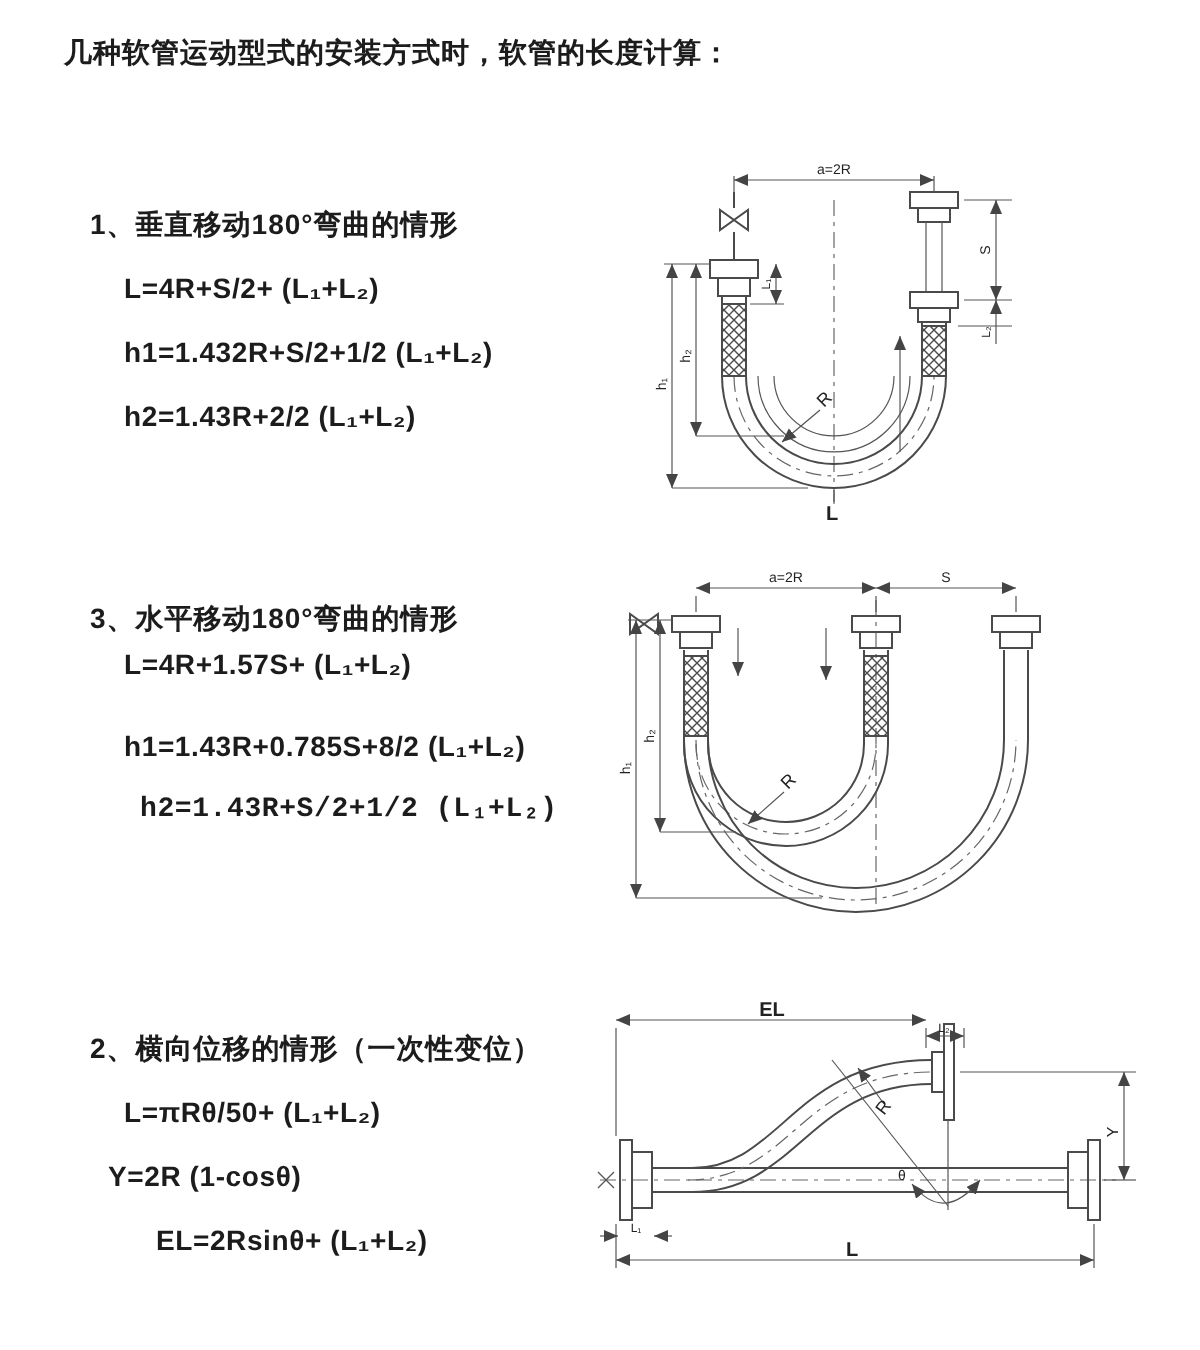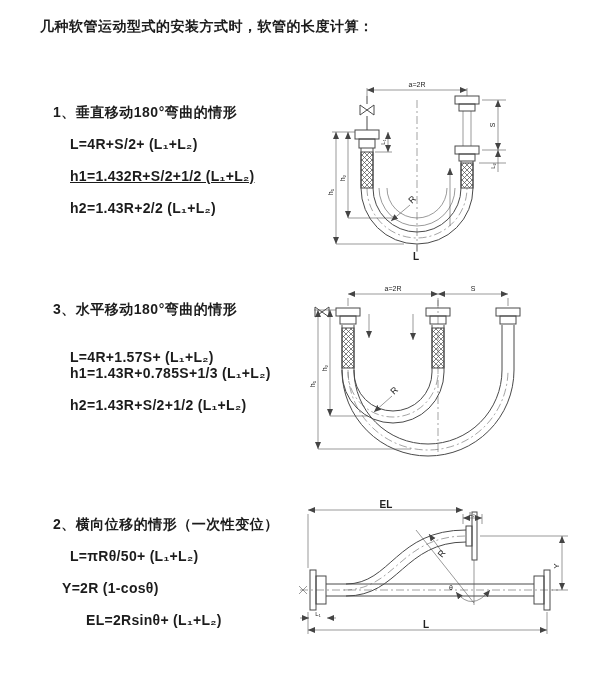--- a/index.html
+++ b/index.html
@@ -1,21 +1,21 @@
 <!DOCTYPE html>
 <html><head>
 <meta charset="utf-8">
 <style>
   html,body{margin:0;padding:0;}
   body{
     width:600px;height:675px;position:relative;background:#ffffff;
     font-family:"Liberation Sans","DejaVu Sans",sans-serif;color:#1c1c1c;
     overflow:hidden;
   }
-  .abs{position:absolute;margin-left:8px;}
+  .abs{position:absolute;}
   .doc-title{left:32px;top:18px;font-size:14px;font-weight:bold;letter-spacing:0.5px;}
   .sec-heading{font-size:14px;font-weight:bold;letter-spacing:0.5px;text-align:right;}
   .formula{font-size:14px;font-weight:bold;letter-spacing:0.3px;text-align:right;}
   svg{position:absolute;overflow:visible;}
   svg .ln{stroke:#4a4a4a;stroke-width:1;fill:none;}
   svg .thin{stroke:#555;stroke-width:0.6;fill:none;}
   svg .dim{stroke:#555;stroke-width:0.6;fill:none;}
   svg .cl{stroke:#666;stroke-width:0.6;fill:none;stroke-dasharray:8 3 2 3;}
   svg .hatchfill{stroke:#4a4a4a;stroke-width:1;}
   svg text{fill:#222;font-family:"Liberation Sans","DejaVu Sans",sans-serif;}
@@ -24,27 +24,27 @@
   svg .biglbl{font-size:10px;font-weight:bold;}
   svg .arrfill{fill:#444;}
 </style>
 </head>
 <body>
 
 <div class="abs doc-title">几种软管运动型式的安装方式时，软管的长度计算：</div>
 
 <div class="abs sec-heading" style="left:45px;top:104px;">1、垂直移动180°弯曲的情形</div>
 <div class="abs formula" style="left:62px;top:136px;">L=4R+S/2+ (L₁+L₂)</div>
-<div class="abs formula" style="left:62px;top:168px;text-decoration:underline;">h1=1.432R+S/2+1/2 (L₁+L₂)</div>
+<div class="abs formula" style="left:62px;top:168px;">h1=1.432R+S/2+1/2 (L₁+L₂)</div>
 <div class="abs formula" style="left:62px;top:200px;">h2=1.43R+2/2 (L₁+L₂)</div>
 
 <div class="abs sec-heading" style="left:45px;top:301px;">3、水平移动180°弯曲的情形</div>
-<div class="abs formula" style="left:62px;top:349px;">L=4R+1.57S+ (L₁+L₂)</div>
-<div class="abs formula" style="left:62px;top:365px;">h1=1.43R+0.785S+1/3 (L₁+L₂)</div>
-<div class="abs formula" style="left:62px;top:397px;">h2=1.43R+S/2+1/2 (L₁+L₂)</div>
+<div class="abs formula" style="left:62px;top:324px;">L=4R+1.57S+ (L₁+L₂)</div>
+<div class="abs formula" style="left:62px;top:365px;">h1=1.43R+0.785S+8/2 (L₁+L₂)</div>
+<div class="abs formula" style="left:70px;top:397px;font-family:Liberation Mono, monospace;">h2=1.43R+S/2+1/2 (L₁+L₂)</div>
 
 <div class="abs sec-heading" style="left:45px;top:516px;">2、横向位移的情形（一次性变位）</div>
 <div class="abs formula" style="left:62px;top:548px;">L=πRθ/50+ (L₁+L₂)</div>
 <div class="abs formula" style="left:54px;top:580px;">Y=2R (1-cosθ)</div>
 <div class="abs formula" style="left:62px;top:612px;padding-left:16px;">EL=2Rsinθ+ (L₁+L₂)</div>
 
 <svg style="left:312px;top:70px;" width="215" height="192" viewBox="0 0 215 192">
   <defs>
     <marker id="arr1" markerWidth="8" markerHeight="8" refX="7" refY="3" orient="auto-start-reverse" markerUnits="userSpaceOnUse">
       <path d="M0,0 L7,3 L0,6 Z" class="arrfill"></path>

